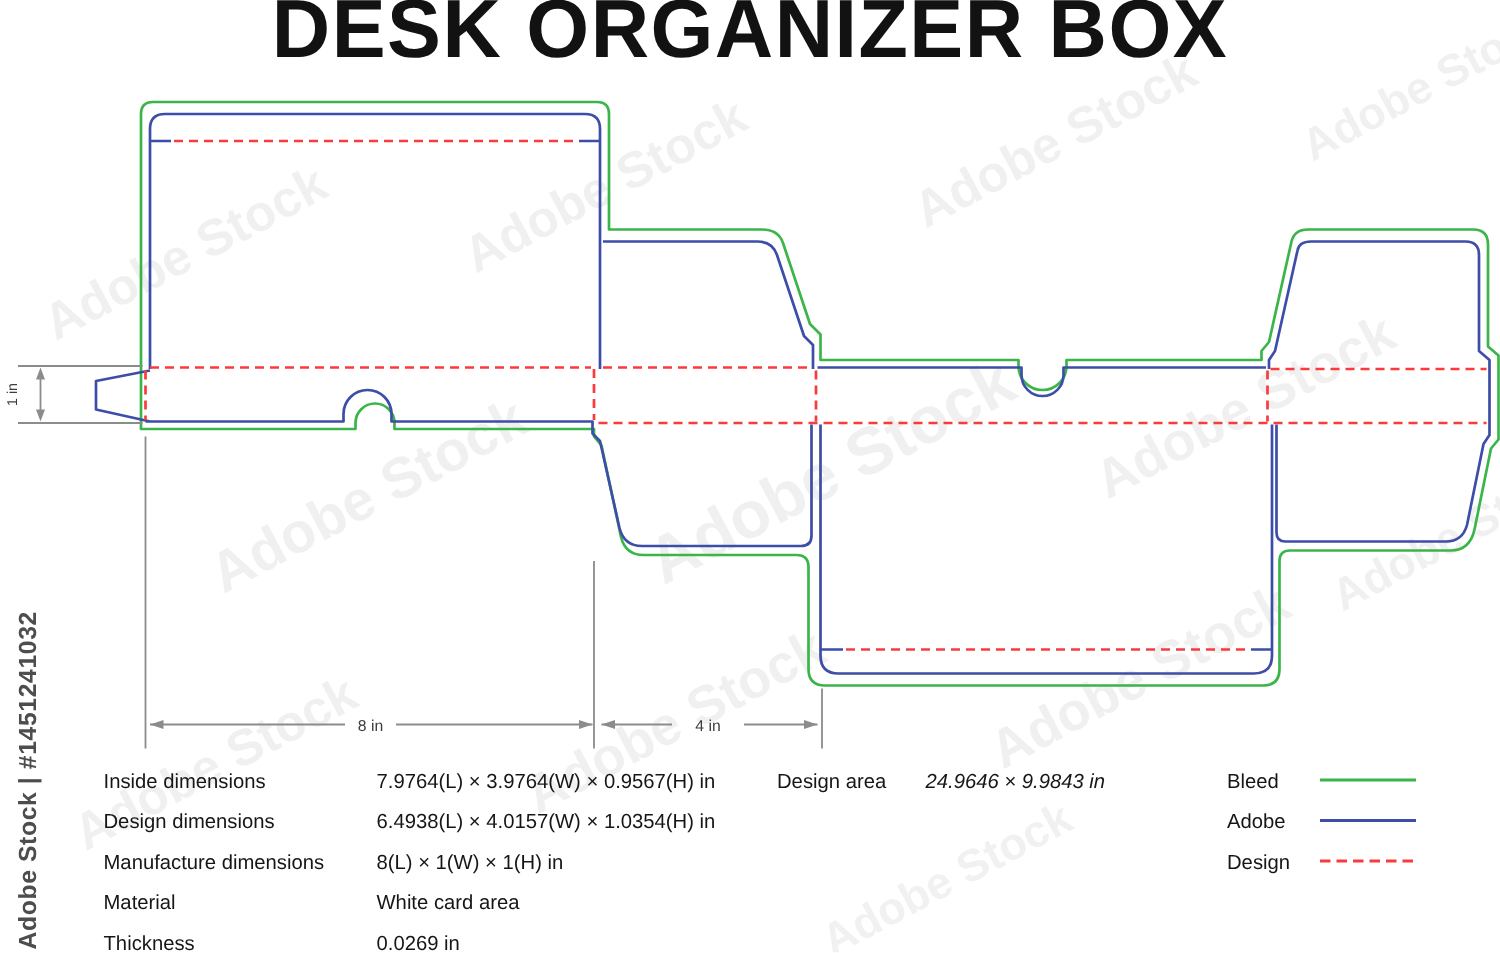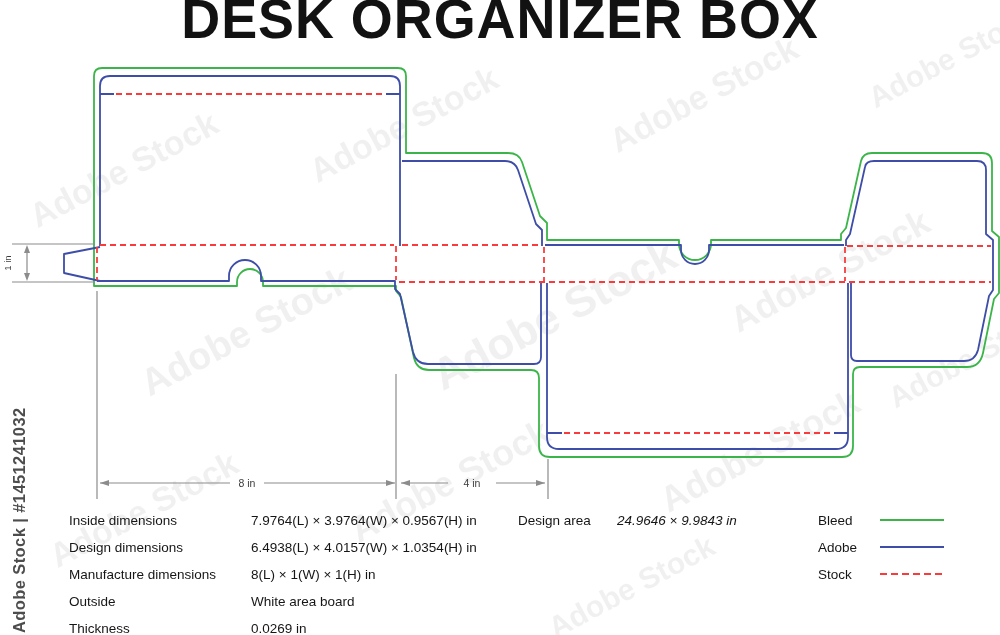--- a/index.html
+++ b/index.html
@@ -121,28 +121,28 @@
       <span class="spec-label">Design dimensions</span>
       <span class="spec-value">6.4938(L) × 4.0157(W) × 1.0354(H) in</span>
       <span class="lg-label">Adobe</span>
       <svg class="lg-swatch" width="64" height="8">
         <line x1="0" y1="4" x2="64" y2="4" stroke-width="2" stroke="#3d4da8"></line>
       </svg>
     </div>
     <div class="spec-row" style="top:567px;">
       <span class="spec-label">Manufacture dimensions</span>
       <span class="spec-value">8(L) × 1(W) × 1(H) in</span>
-      <span class="lg-label">Stock</span>
+      <span class="lg-label">Design</span>
       <svg class="lg-swatch" width="64" height="8">
         <line x1="0" y1="4" x2="64" y2="4" stroke-width="2" stroke-dasharray="7 4" stroke="#fb3b3b"></line>
       </svg>
     </div>
     <div class="spec-row" style="top:594px;">
-      <span class="spec-label">Outside</span>
-      <span class="spec-value">White area board</span>
+      <span class="spec-label">Material</span>
+      <span class="spec-value">White card area</span>
     </div>
     <div class="spec-row" style="top:621px;">
       <span class="spec-label">Thickness</span>
       <span class="spec-value">0.0269 in</span>
     </div>
   </div>
 
   <div class="side-label">Adobe Stock | #1451241032</div>
 
 </div>

